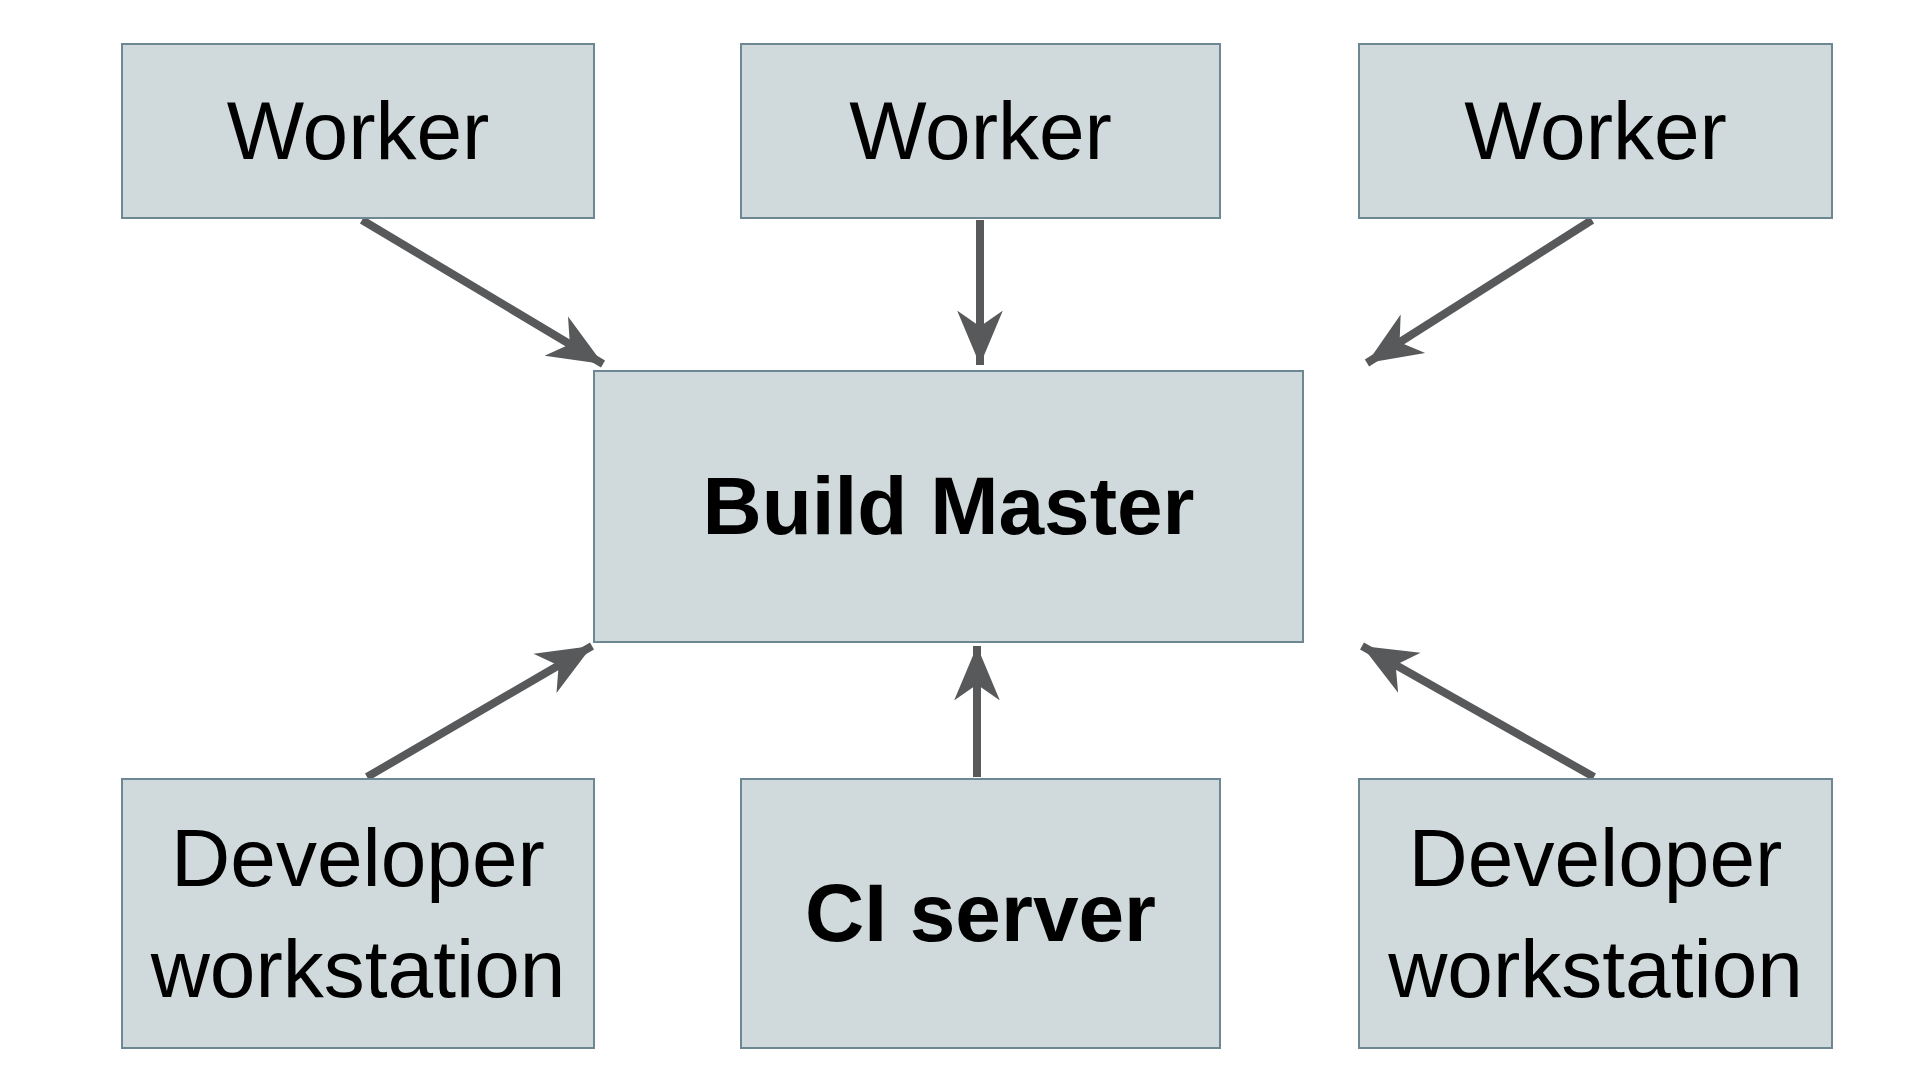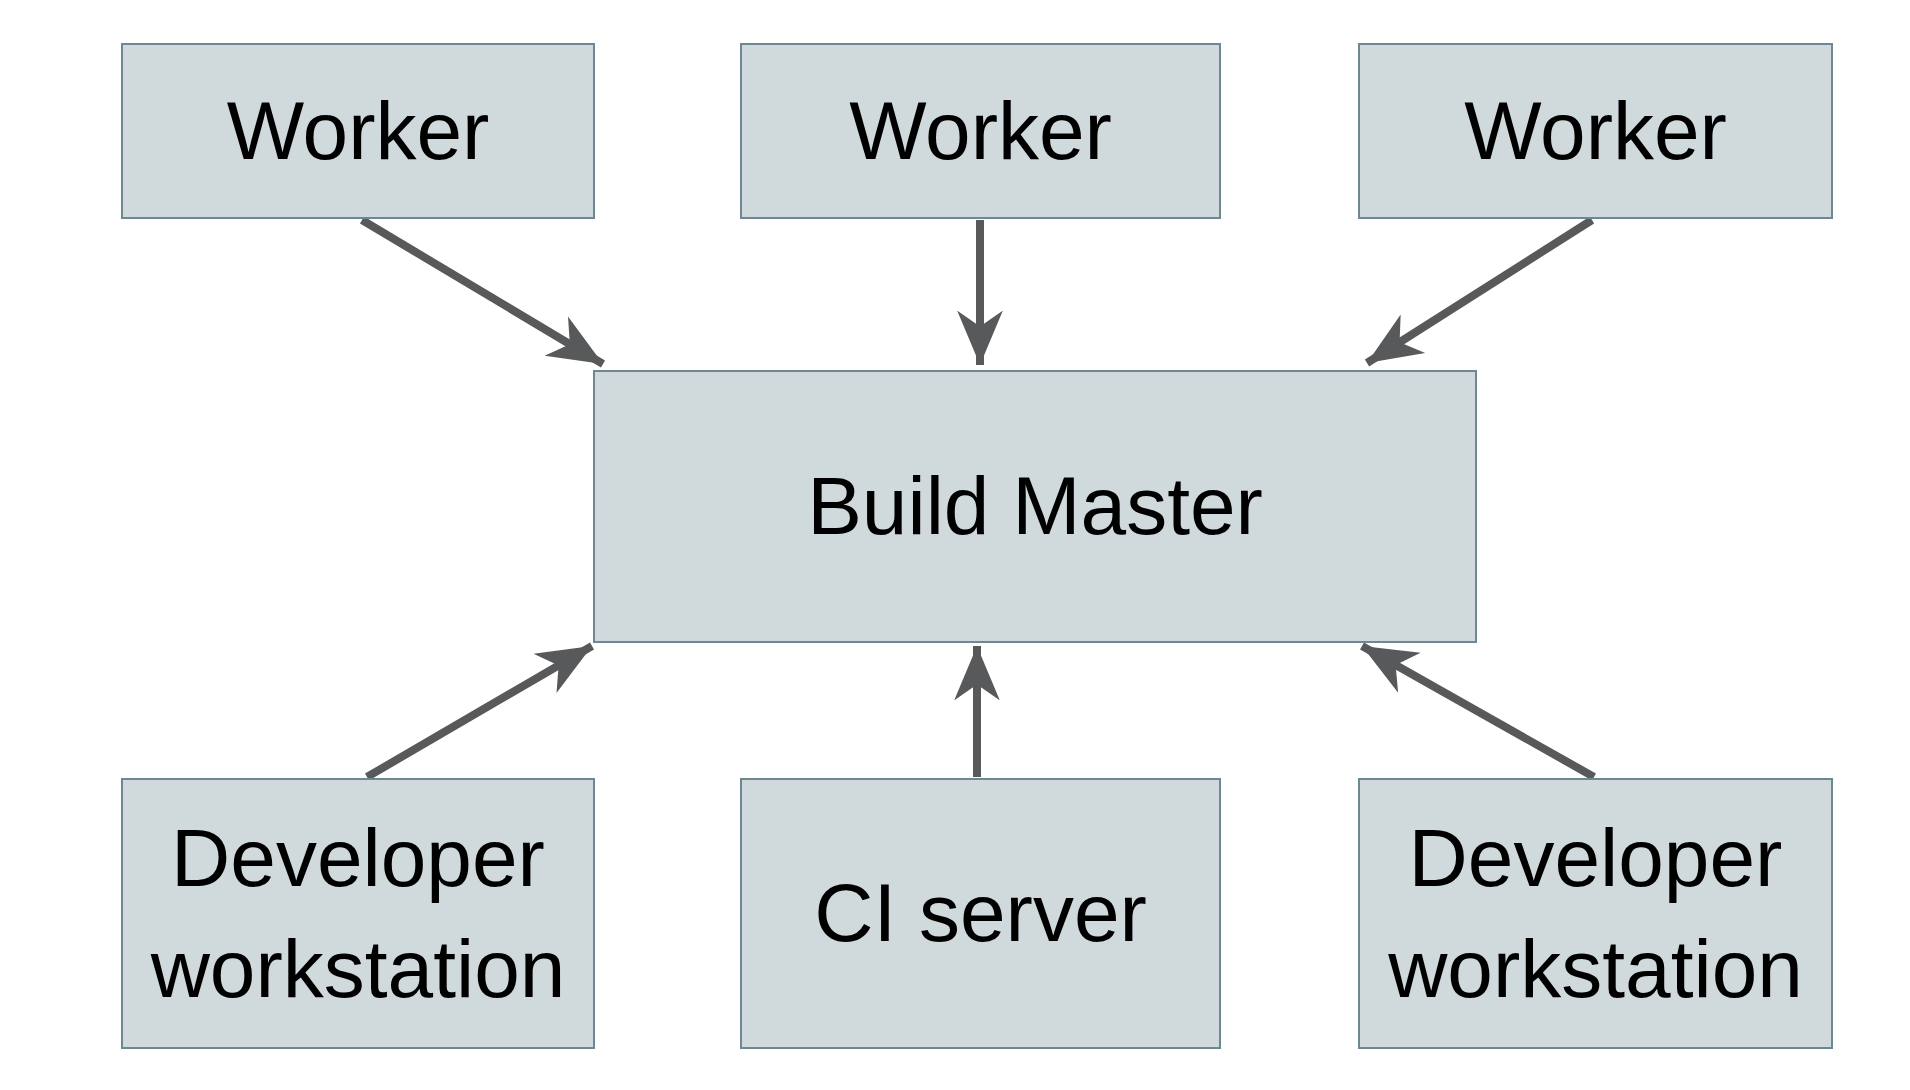--- a/index.html
+++ b/index.html
@@ -31,23 +31,23 @@
     text-align: center;
     color: var(--text);
     font-size: 82px;
     line-height: 1.35;
   }
   .node .label { display: block; padding: 0 10px; }
 
   #n-worker1 { left: 121px;  top: 43px;  width: 474px; height: 176px; }
   #n-worker2 { left: 740px;  top: 43px;  width: 481px; height: 176px; }
   #n-worker3 { left: 1358px; top: 43px;  width: 475px; height: 176px; }
-  #n-build   { left: 593px;  top: 370px; width: 884px; height: 273px; }
+  #n-build   { left: 593px;  top: 370px; width: 711px; height: 273px; font-weight: bold; }
   #n-devl    { left: 121px;  top: 778px; width: 474px; height: 271px; }
-  #n-ci      { left: 740px;  top: 778px; width: 481px; height: 271px; }
+  #n-ci      { left: 740px;  top: 778px; width: 481px; height: 271px; font-weight: bold; }
   #n-devr    { left: 1358px; top: 778px; width: 475px; height: 271px; }
 </style>
 </head>
 <body>
 
 <div class="canvas">
 
   <svg class="edges" viewBox="0 0 1910 1090" xmlns="http://www.w3.org/2000/svg">
     <defs>
       <marker id="ah" viewBox="0 0 10 10" refX="10" refY="5" markerWidth="6.8" markerHeight="6.8" orient="auto" markerUnits="strokeWidth">

